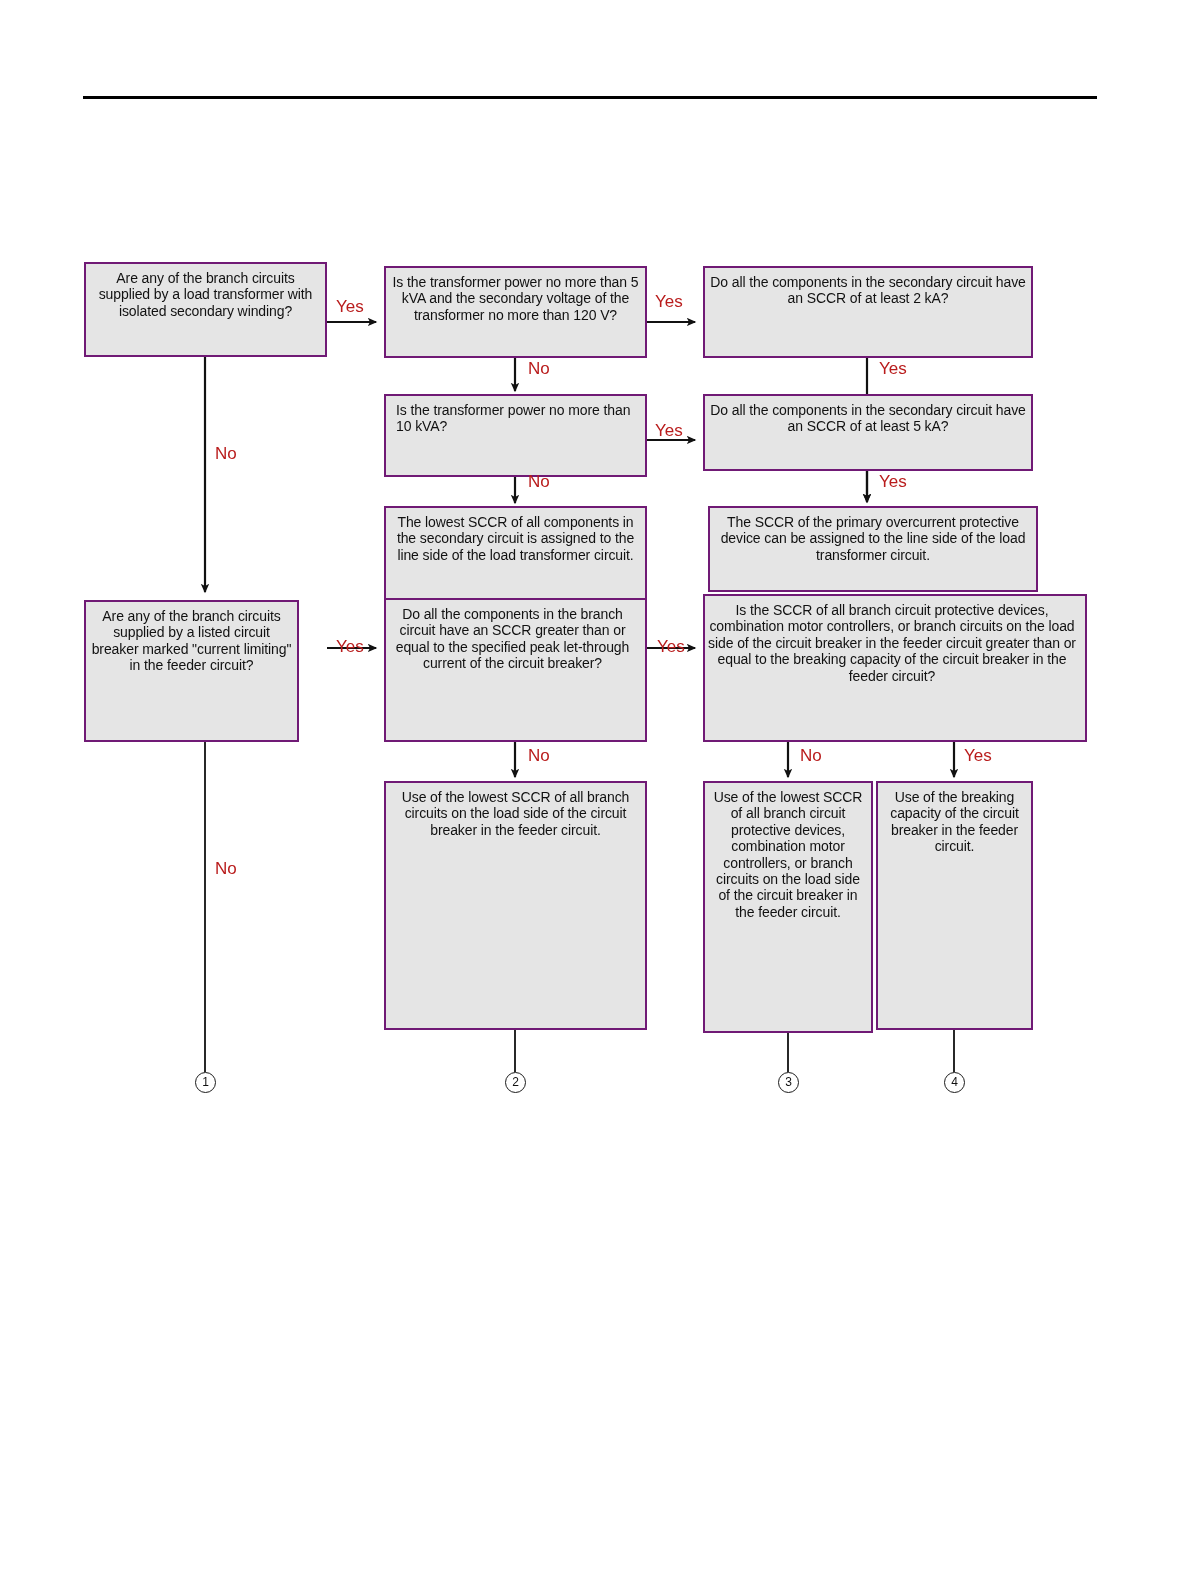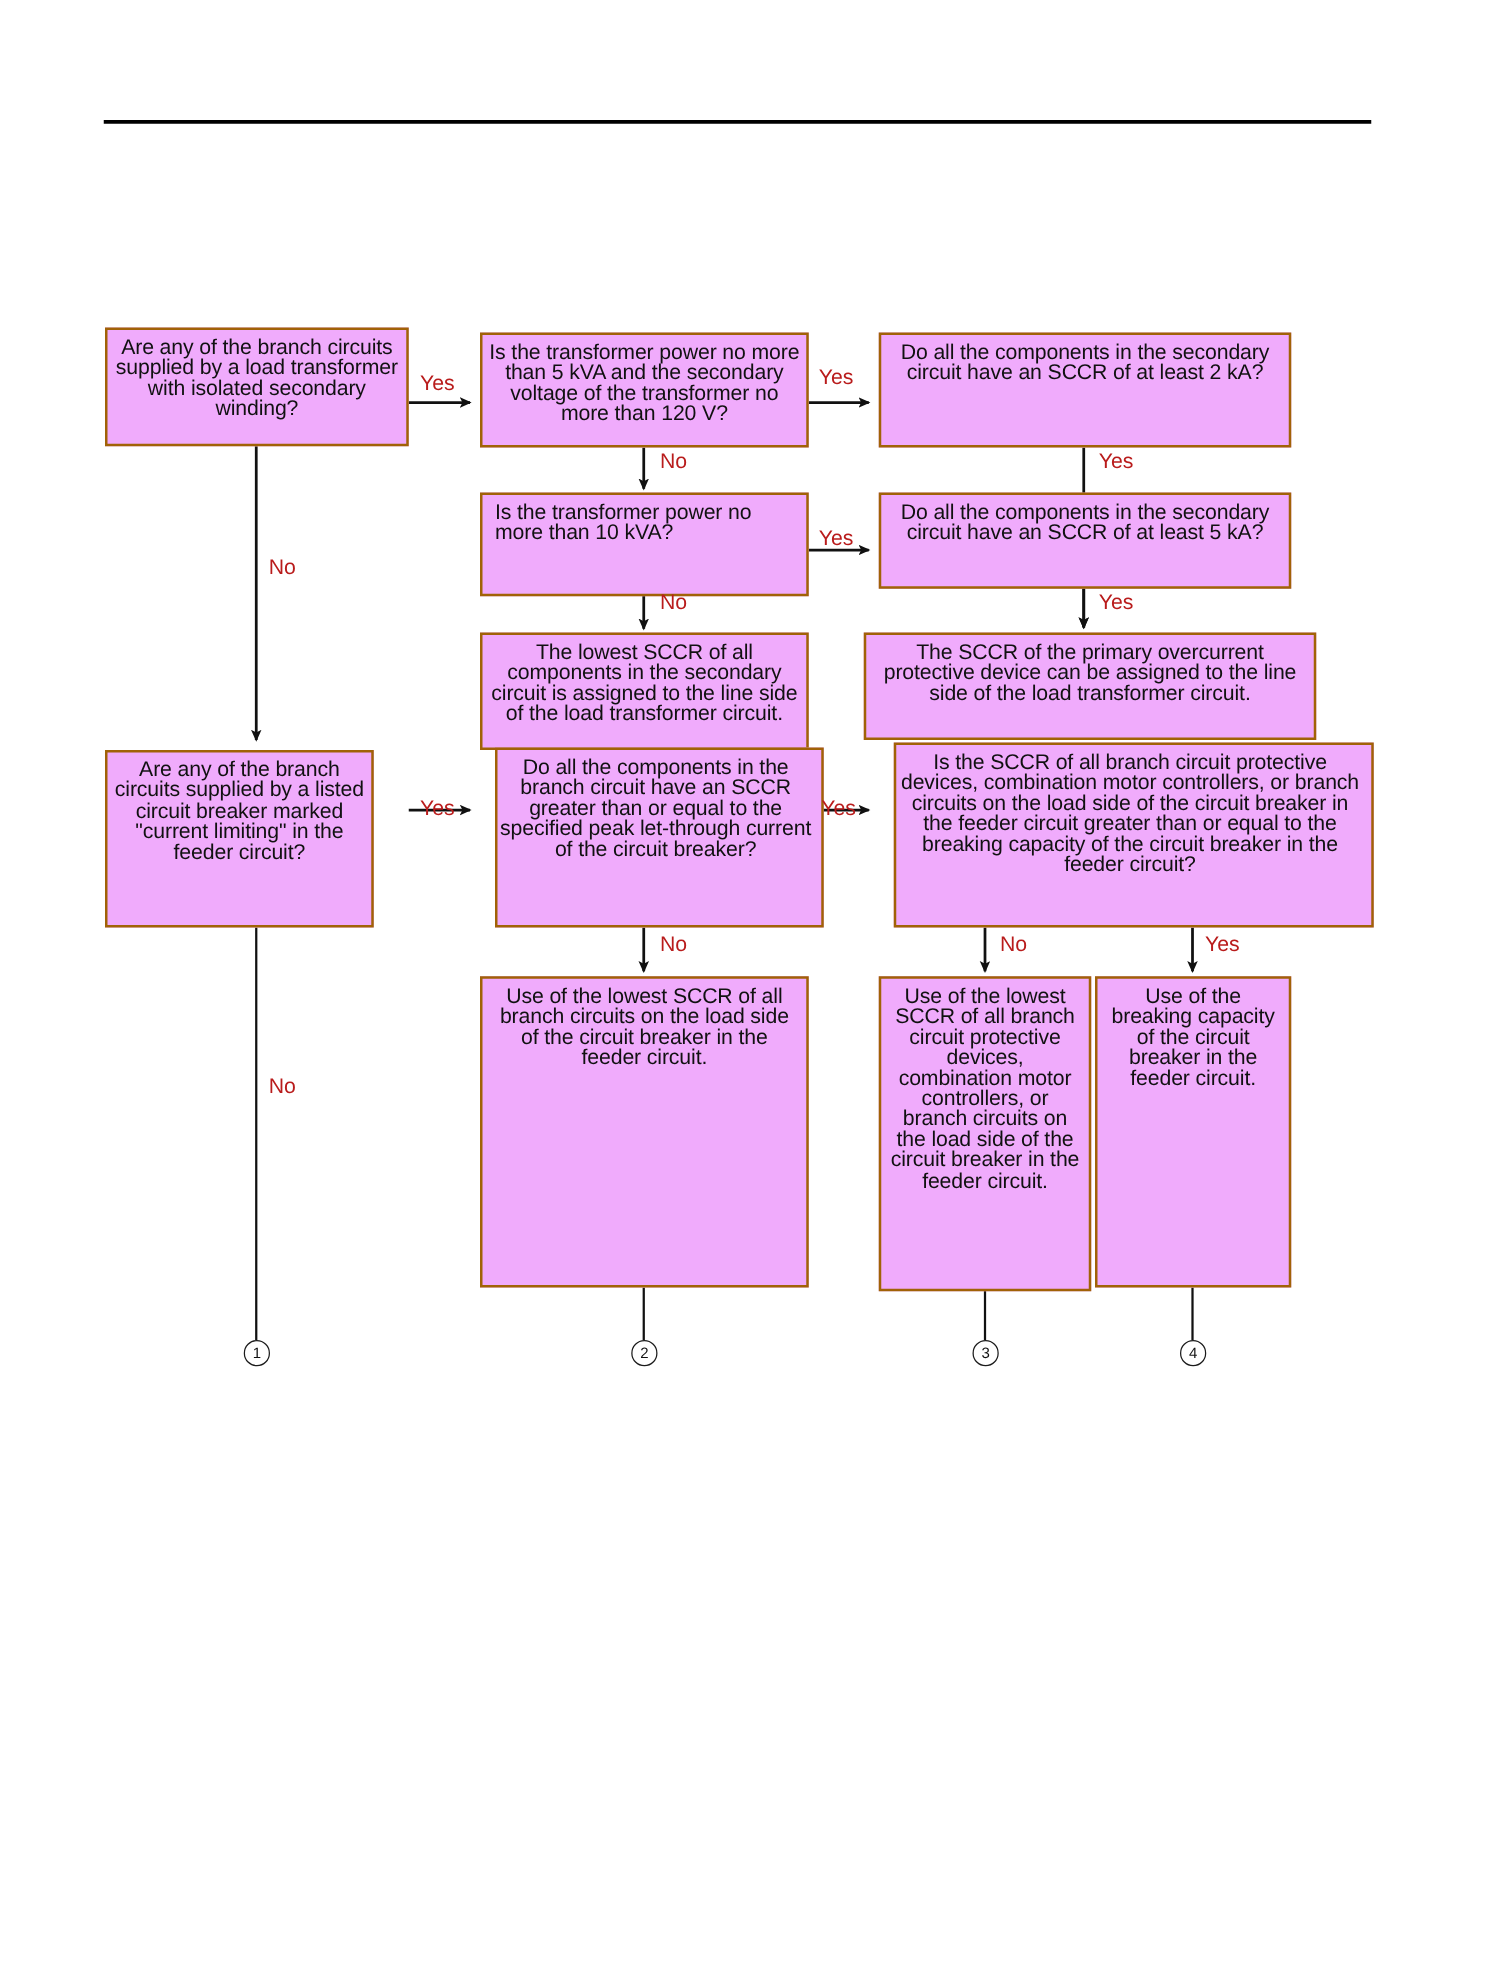--- a/index.html
+++ b/index.html
@@ -16,31 +16,31 @@
     height: 1584px;
     background: #ffffff;
     overflow: hidden;
   }
   .hrule {
     position: absolute;
     background: #000000;
   }
   .node {
     position: absolute;
-    background: #f0abfc;
-    border: 2px solid #a16207;
+    background: #e5e5e5;
+    border: 2px solid #701a75;
     box-sizing: border-box;
     color: #111111;
-    font-size: 17px;
+    font-size: 14px;
     line-height: 16.4px;
     text-align: center;
     padding: 6px 5px 0 5px;
     letter-spacing: -0.1px;
   }
-  .node.tight { padding-left: 2px; padding-right: 8px; margin-left: 12px; }
+  .node.tight { padding-left: 2px; padding-right: 8px; }
   .edgelabel {
     position: absolute;
     font-size: 17px;
     line-height: 14px;
     color: #b91c1c;
     white-space: nowrap;
   }
   svg.arrows {
     position: absolute;
     left: 0;
@@ -117,21 +117,21 @@
   <div class="node" style="left:384px; top:266px; width:263px; height:92px;">Is the transformer power no more than 5 kVA and the secondary voltage of the transformer no more than 120 V?</div>
 
   <div class="node" style="left:703px; top:266px; width:330px; height:92px;">Do all the components in the secondary circuit have an SCCR of at least 2 kA?</div>
 
   <div class="node" style="left:384px; top:394px; width:263px; height:83px; text-align:left; padding-left:10px;">Is the transformer power no more than 10 kVA?</div>
 
   <div class="node" style="left:703px; top:394px; width:330px; height:77px;">Do all the components in the secondary circuit have an SCCR of at least 5 kA?</div>
 
   <div class="node" style="left:384px; top:506px; width:263px; height:94px;">The lowest SCCR of all components in the secondary circuit is assigned to the line side of the load transformer circuit.</div>
 
-  <div class="node" style="left:691px; top:506px; width:362px; height:86px;">The SCCR of the primary overcurrent protective device can be assigned to the line side of the load transformer circuit.</div>
+  <div class="node" style="left:708px; top:506px; width:330px; height:86px;">The SCCR of the primary overcurrent protective device can be assigned to the line side of the load transformer circuit.</div>
 
   <div class="node" style="left:84px; top:600px; width:215px; height:142px;">Are any of the branch circuits supplied by a listed circuit breaker marked "current limiting" in the feeder circuit?</div>
 
   <div class="node tight" style="left:384px; top:598px; width:263px; height:144px;">Do all the components in the branch circuit have an SCCR greater than or equal to the specified peak let-through current of the circuit breaker?</div>
 
   <div class="node tight" style="left:703px; top:594px; width:384px; height:148px;">Is the SCCR of all branch circuit protective devices, combination motor controllers, or branch circuits on the load side of the circuit breaker in the feeder circuit greater than or equal to the breaking capacity of the circuit breaker in the feeder circuit?</div>
 
   <div class="node" style="left:384px; top:781px; width:263px; height:249px;">Use of the lowest SCCR of all branch circuits on the load side of the circuit breaker in the feeder circuit.</div>
 
   <div class="node" style="left:703px; top:781px; width:170px; height:252px;">Use of the lowest SCCR of all branch circuit protective devices, combination motor controllers, or branch circuits on the load side of the circuit breaker in the feeder circuit.</div>

